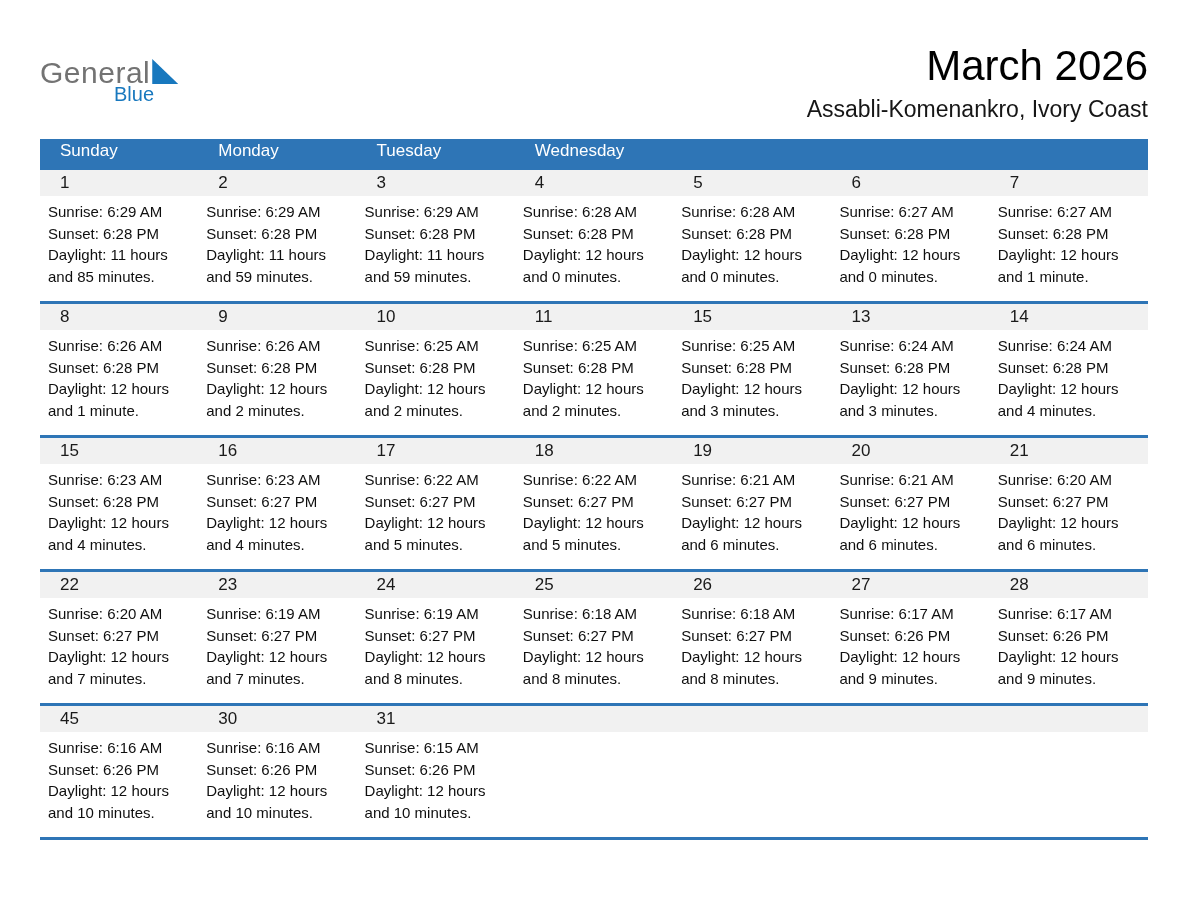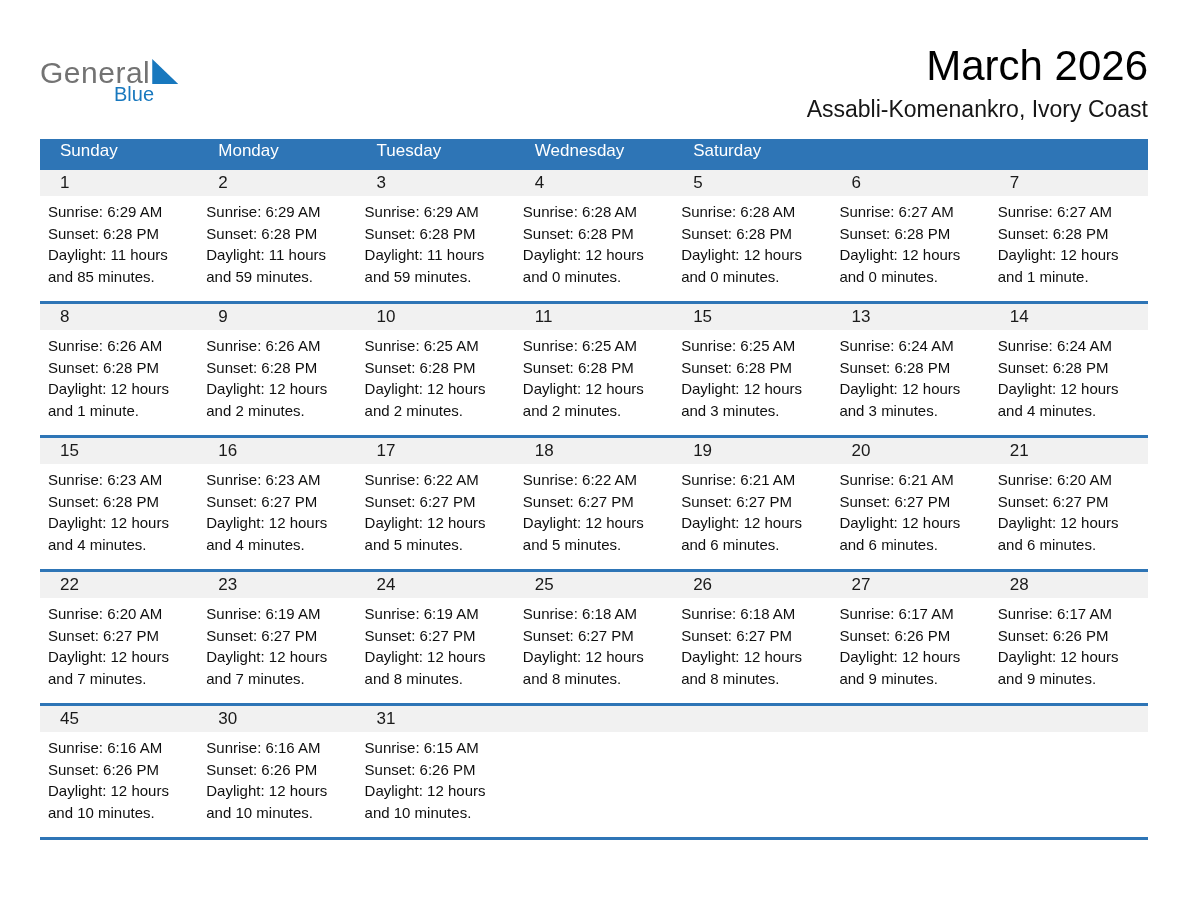--- a/index.html
+++ b/index.html
@@ -88,21 +88,20 @@
       <div class="subtitle">Assabli-Komenankro, Ivory Coast</div>
     </div>
   </div>
 
   <div class="calendar">
     <div class="weekday-row">
         <div class="weekday-cell">Sunday</div>
         <div class="weekday-cell">Monday</div>
         <div class="weekday-cell">Tuesday</div>
         <div class="weekday-cell">Wednesday</div>
-        <div class="weekday-cell">Saturday</div>
       </div>
     <div>
         <div class="week-row">
           <div class="day-cell">
             <div class="day-number">1</div>
             <div class="day-details">
               <div class="detail-line">Sunrise: 6:29 AM</div>
               <div class="detail-line">Sunset: 6:28 PM</div>
               <div class="detail-line">Daylight: 11 hours</div>
               <div class="detail-line">and 85 minutes.</div>

